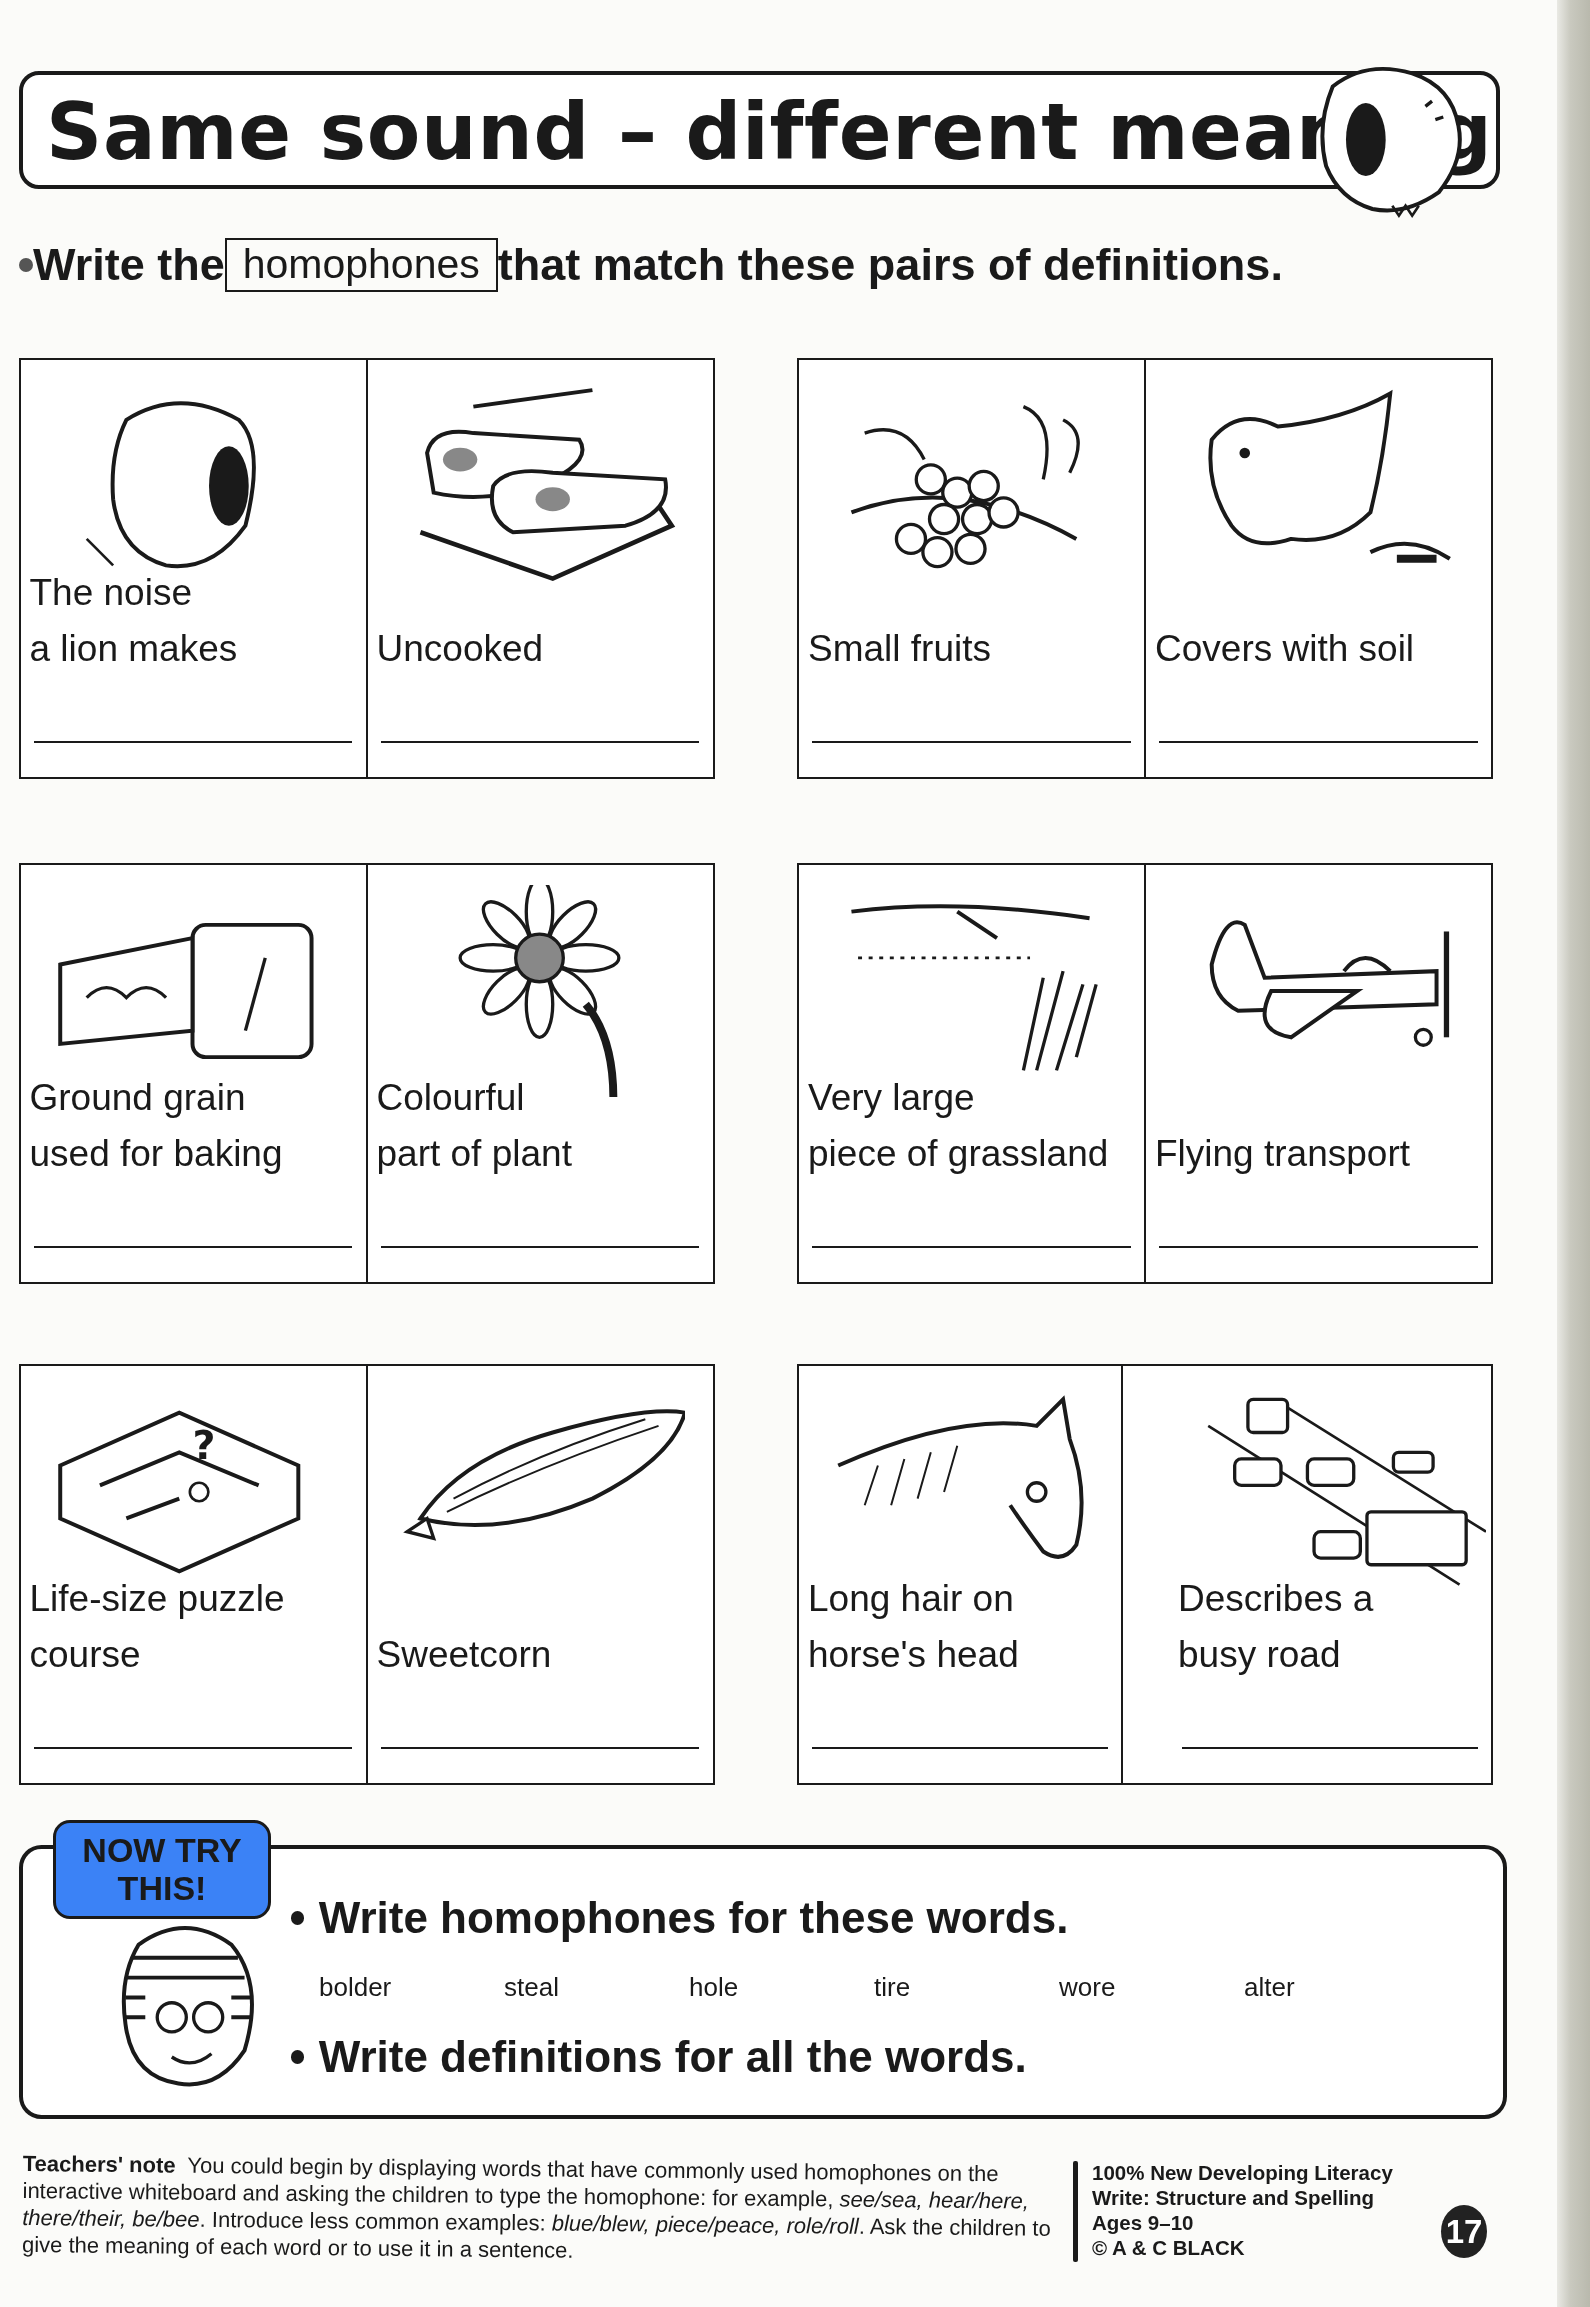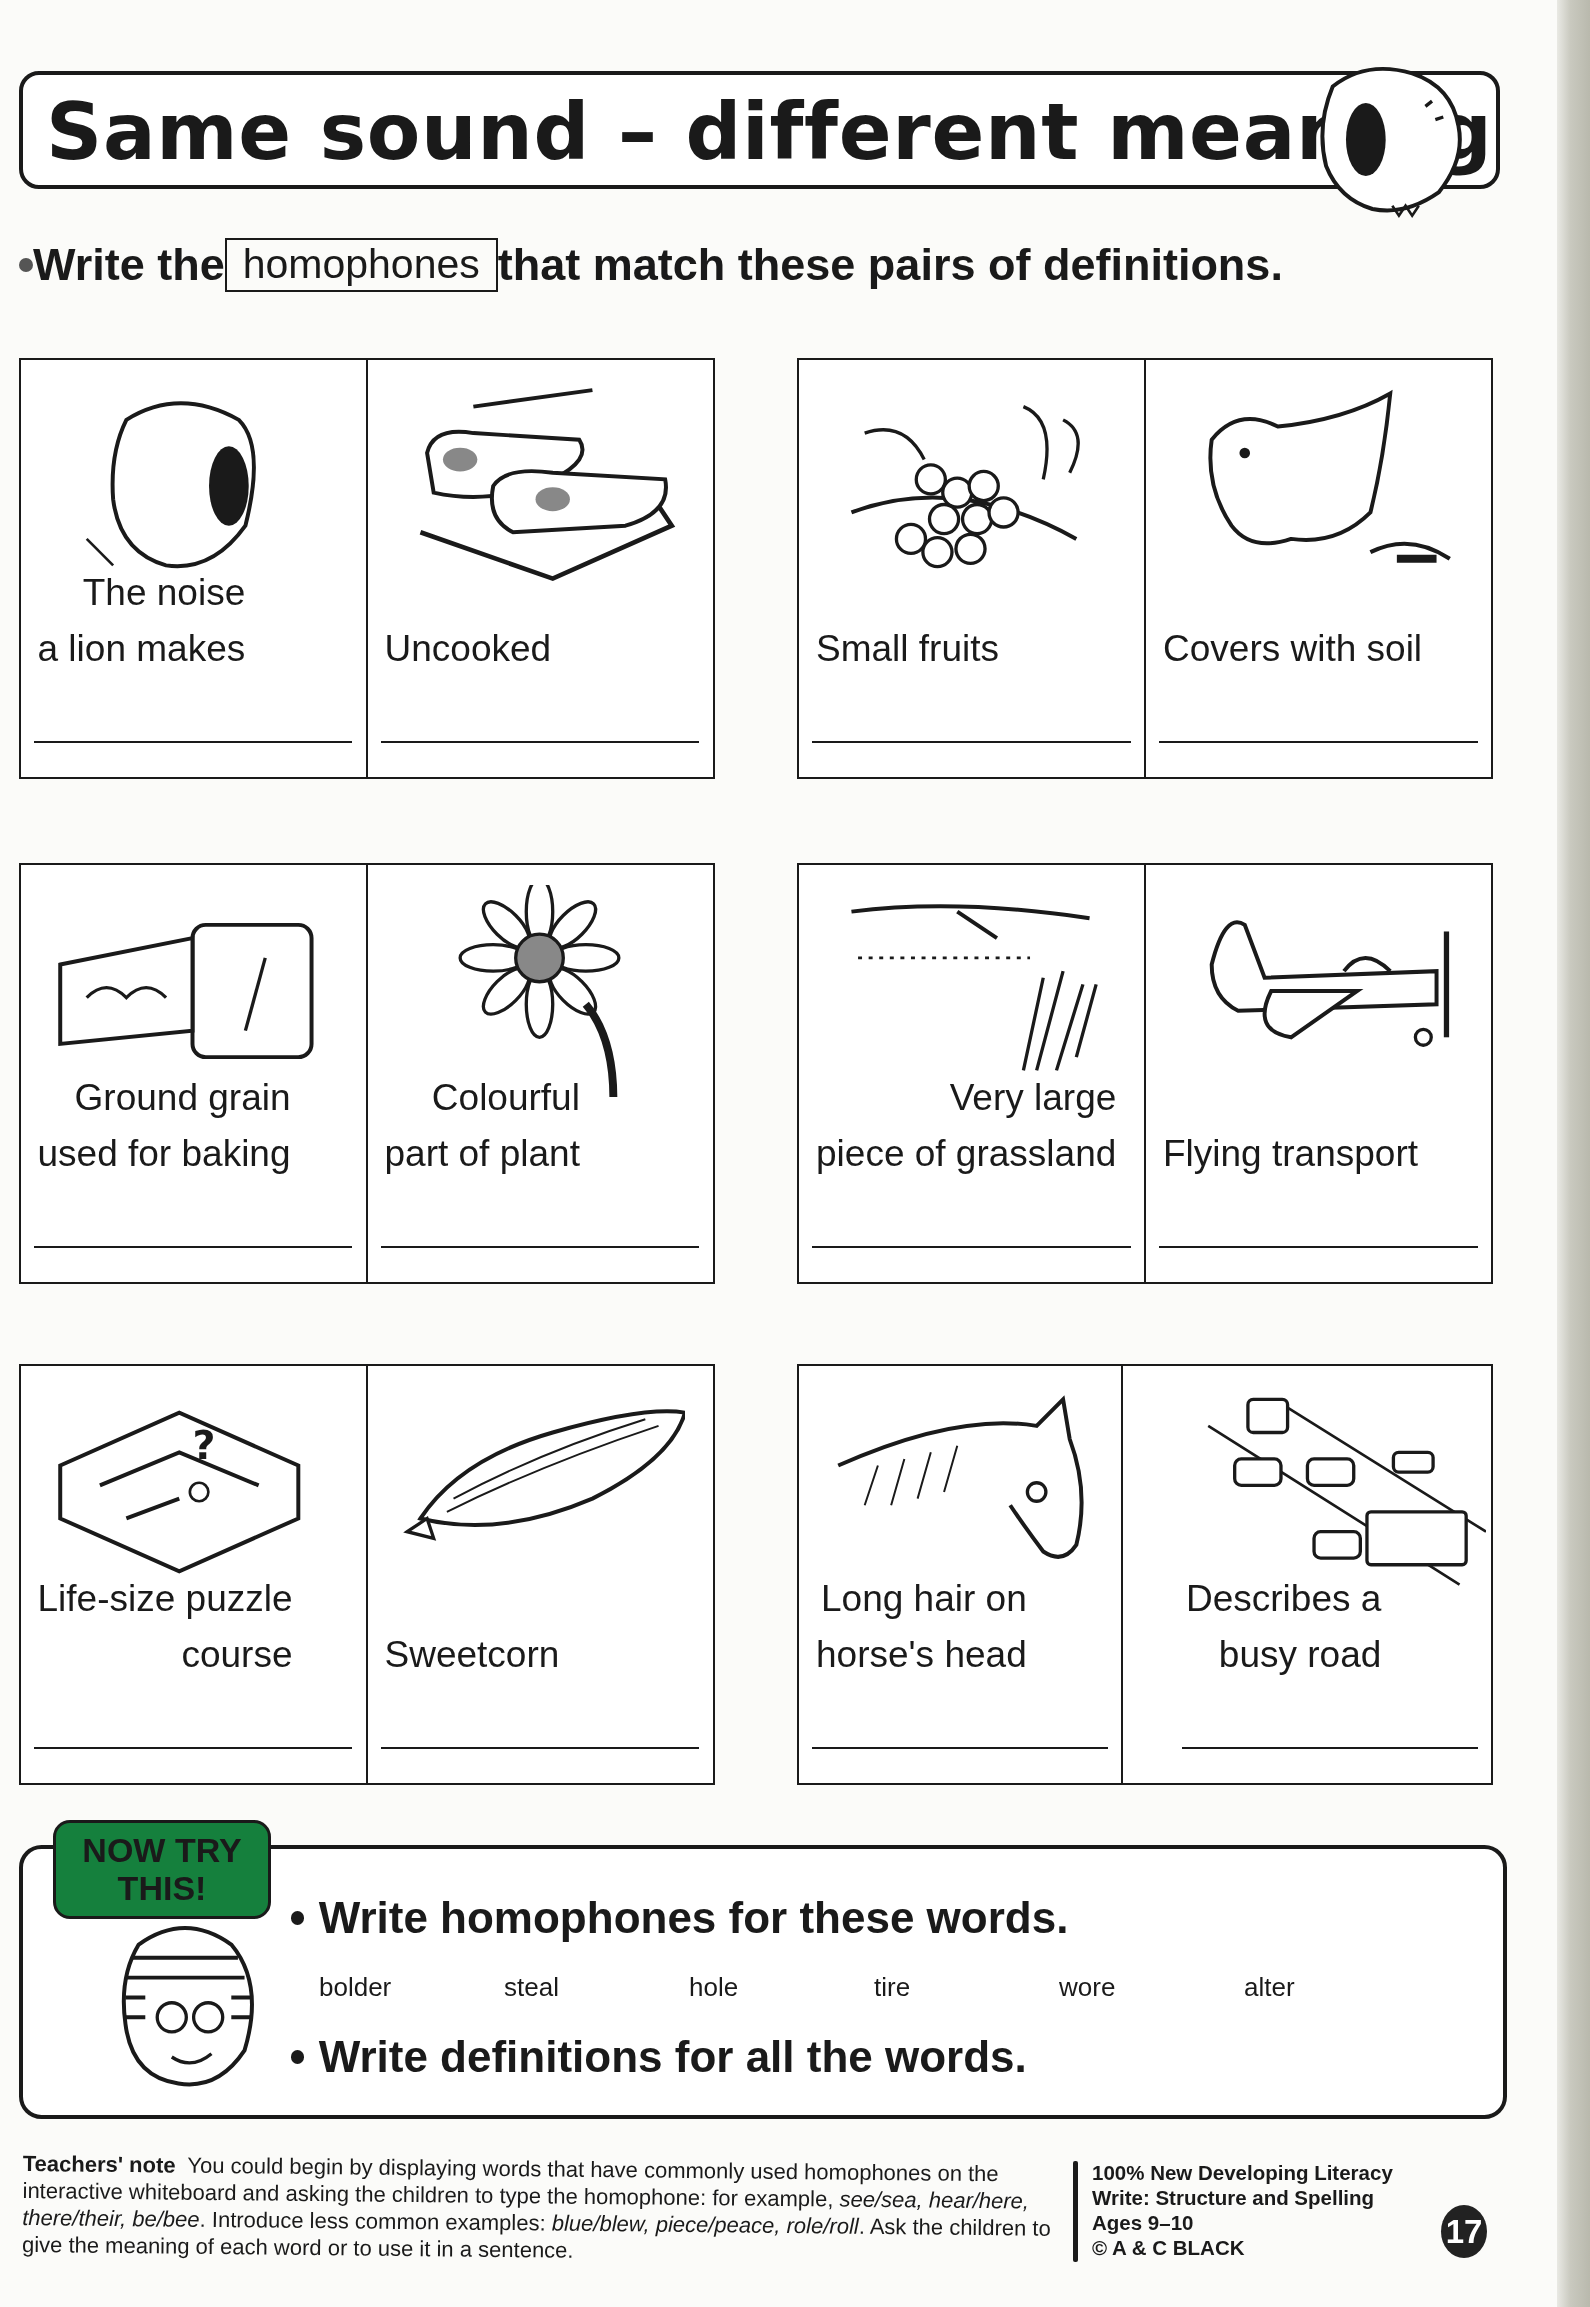--- a/index.html
+++ b/index.html
@@ -8,24 +8,24 @@
   .title-box{position:absolute;left:18.5px;top:71px;width:1481px;height:118px;border:4.6px solid #1a1a1a;border-radius:20px;box-sizing:border-box;background:#fff;}
   .title{position:absolute;left:46px;top:79px;font-family:"DejaVu Sans",sans-serif;font-weight:bold;font-size:78px;letter-spacing:0.7px;line-height:106px;}
   .lion-head{position:absolute;left:1293px;top:60px;width:192px;height:159px;}
   .instr{position:absolute;left:18.5px;top:238px;font-family:"Liberation Sans",sans-serif;font-weight:bold;font-size:45px;display:flex;align-items:center;}
   .bullet{width:14.5px;height:14.5px;border-radius:50%;background:#555;display:inline-block;}
   .word-box{border:2px solid #1a1a1a;padding:1.3px 16px;font-weight:normal;font-size:41px;}
   .pair{position:absolute;width:696px;height:421px;border:2.6px solid #1a1a1a;box-sizing:border-box;display:flex;background:#fff;}
   .cell{flex:1;position:relative;border-right:2.6px solid #1a1a1a;}
   .cell:last-child{border-right:none;}
   .pic{position:absolute;left:26.4px;top:20px;width:291px;height:212px;}
-  .def{position:absolute;left:17px;top:198px;width:317px;height:119px;display:flex;align-items:flex-end;font-family:"Liberation Sans",sans-serif;font-size:37px;line-height:56px;white-space:pre-line;text-align:right;}
+  .def{position:absolute;left:9px;top:198px;width:317px;height:119px;display:flex;align-items:flex-end;font-family:"Liberation Sans",sans-serif;font-size:37px;line-height:56px;white-space:pre-line;}
   .answer-line{position:absolute;left:13.2px;right:13.2px;bottom:34px;height:0;border-top:2.6px solid #1a1a1a;}
   .try-box{position:absolute;left:18.5px;top:1845px;width:1488px;height:274px;border:4.6px solid #1a1a1a;border-radius:22.5px;box-sizing:border-box;background:#fff;}
-  .bubble{position:absolute;left:53px;top:1820px;width:218px;height:99px;border:3.3px solid #1a1a1a;border-radius:17px;background:#15803d;box-sizing:border-box;font-family:"Liberation Sans",sans-serif;font-weight:bold;font-size:34px;text-align:center;line-height:38px;padding-top:8px;}
+  .bubble{position:absolute;left:53px;top:1820px;width:218px;height:99px;border:3.3px solid #1a1a1a;border-radius:17px;background:#3b82f6;box-sizing:border-box;font-family:"Liberation Sans",sans-serif;font-weight:bold;font-size:34px;text-align:center;line-height:38px;padding-top:8px;}
   .girl{position:absolute;left:99px;top:1918px;width:172px;height:192px;}
   .try-lines{position:absolute;left:291px;top:1885px;font-family:"Liberation Sans",sans-serif;}
   .try-bold{font-weight:bold;font-size:44px;display:flex;align-items:center;gap:14.5px;height:66px;}
   .try-bold .bullet{background:#1a1a1a;width:13.2px;height:13.2px;}
   .words{display:flex;gap:0;font-size:26px;height:73px;align-items:center;padding-left:28px;}
   .words span{width:185px;}
   .note{position:absolute;left:22.5px;top:2150px;width:1032px;font-family:"Liberation Sans",sans-serif;font-size:22px;line-height:27px;transform:rotate(0.6deg);transform-origin:left top;}
   .note b{font-weight:bold;}
   .note i{font-style:italic;}
   .bar{position:absolute;left:1073px;top:2161px;width:4.6px;height:101px;background:#1a1a1a;border-radius:2px;}

